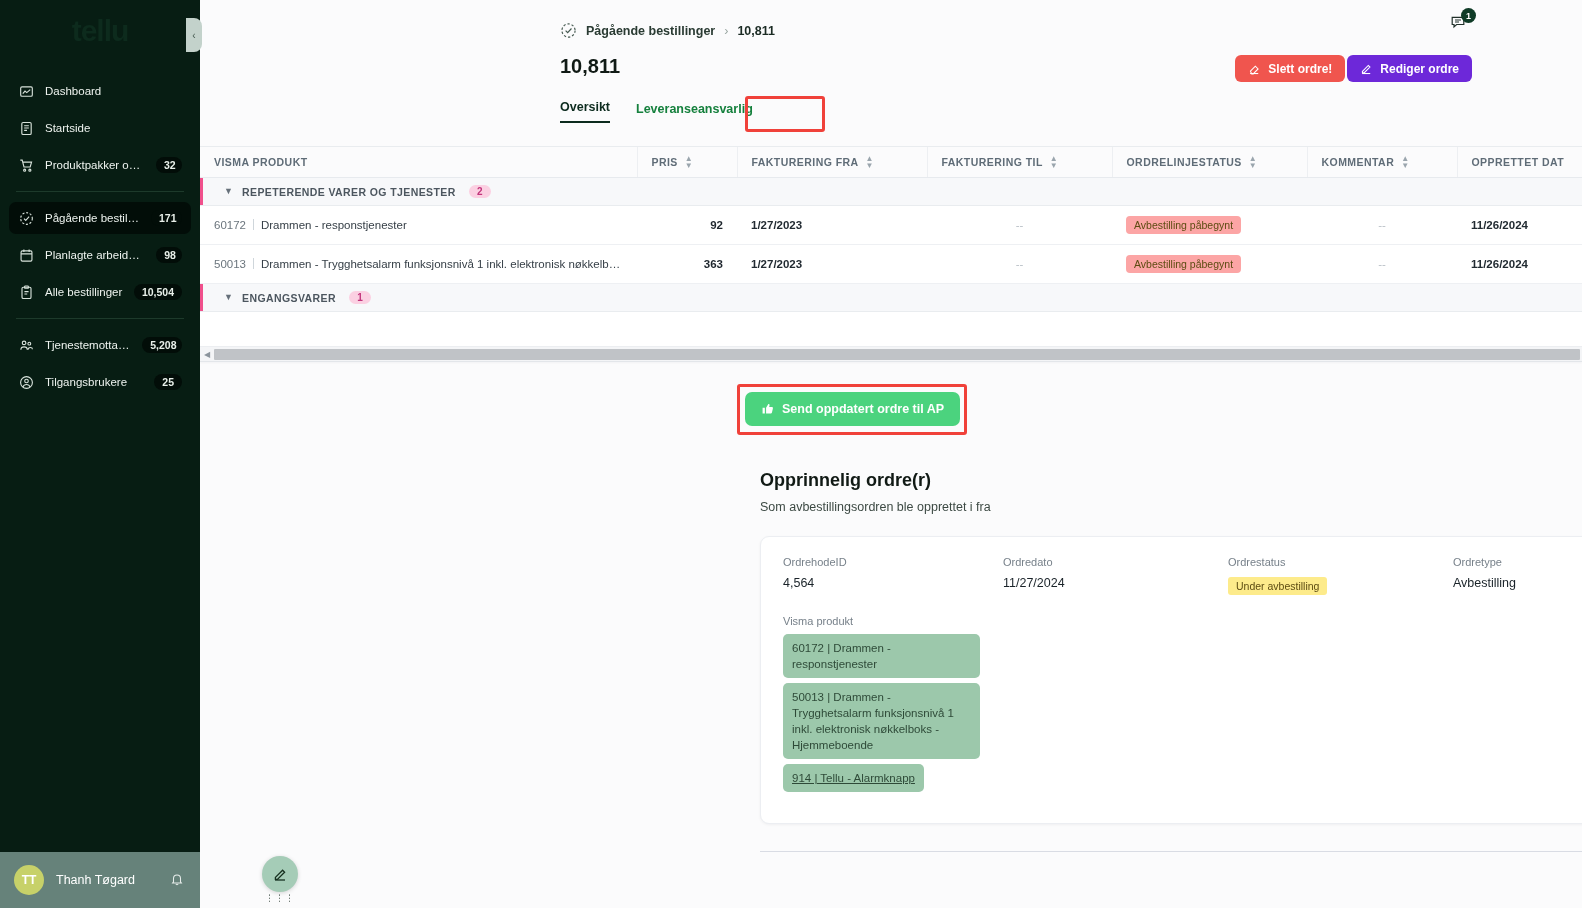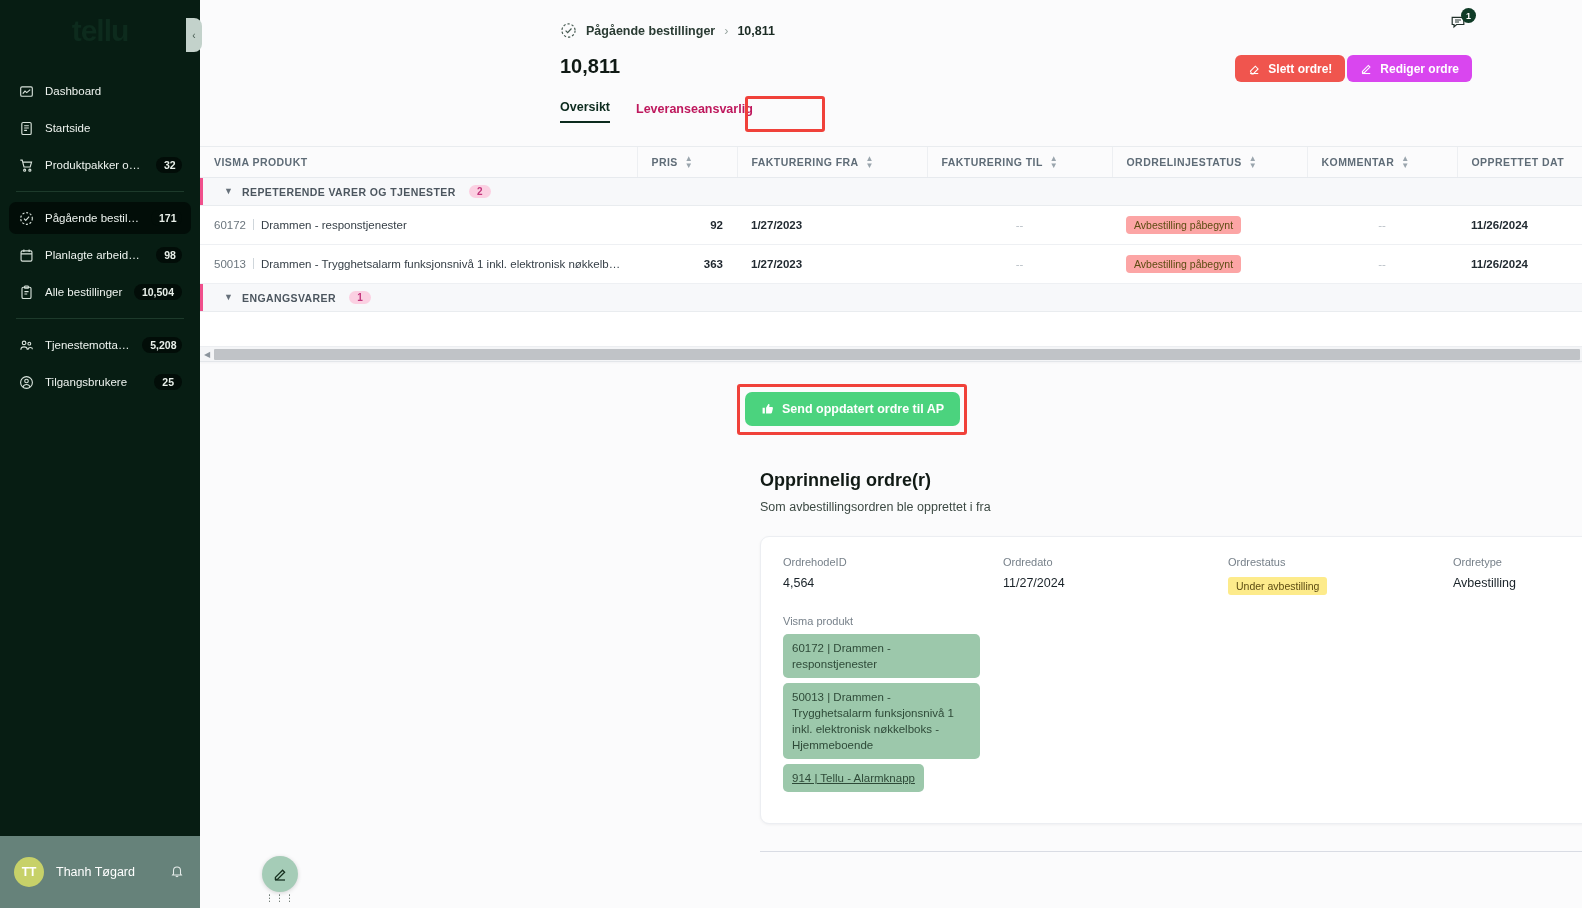--- a/index.html
+++ b/index.html
@@ -30,21 +30,21 @@
   .nav-item .ico { width:16px; height:16px; flex:0 0 16px; display:flex; align-items:center; justify-content:center; color:#d9e3dc;}
   .nav-item .ico svg { width:15px; height:15px; display:block; }
   .nav-label { flex:1 1 auto; white-space:nowrap; overflow:hidden; text-overflow:ellipsis; }
   .badge-pill {
     background:#020d08; color:#e8efe9; font-size:10.5px; font-weight:600;
     border-radius:10px; padding:2px 8px; min-width:24px; text-align:center;
   }
   .nav-sep { height:1px; background:#1d3a2b; margin:10px 16px; }
   .sidebar-spacer { flex:1 1 auto; }
   .user-bar {
-    height:72px; background:#66827a; display:flex; align-items:center; gap:12px;
+    height:56px; background:#66827a; display:flex; align-items:center; gap:12px;
     padding:0 14px; color:#fff;
   }
   .avatar {
     width:30px;height:30px;border-radius:50%;background:#c7d169;color:#fff;
     display:flex;align-items:center;justify-content:center;font-size:12px;font-weight:700;flex:0 0 30px;
   }
   .user-name { font-size:12.5px; flex:1 1 auto; }
   .bell { width:16px;height:16px;color:#e6ecea; }
   .bell svg{width:14px;height:14px;display:block;}
 
@@ -72,34 +72,34 @@
   }
 
   .top-actions { position:absolute; right:110px; top:55px; display:flex; gap:2px; }
   .btn {
     display:inline-flex; align-items:center; gap:7px; height:27px; padding:0 13px;
     border:none; border-radius:6px; font-size:12px; font-weight:600; cursor:pointer;
     font-family:"Liberation Sans", sans-serif; white-space:nowrap;
   }
   .btn svg { width:13px;height:13px;display:block; }
   .btn-danger { background:#f0554e; color:#fff; }
-  .btn-dark   { background:#d946ef; color:#fff; }
+  .btn-dark   { background:#6d28d9; color:#fff; }
 
   .chat-badge { position:absolute; right:110px; top:14px; width:22px; height:20px; }
   .chat-badge .bubble { width:18px;height:18px;color:#20302a; }
   .chat-badge .bubble svg{width:16px;height:16px;display:block;}
   .chat-badge .count {
     position:absolute; right:-4px; top:-6px; background:#0f3b27; color:#fff;
     font-size:9px; font-weight:700; border-radius:50%; width:15px;height:15px;
     display:flex;align-items:center;justify-content:center;
   }
 
   
   .tabs { position:absolute; left:360px; top:100px; display:flex; gap:26px; align-items:flex-end; }
-  .tab { font-size:12.5px; font-weight:600; color:#be185d; padding-bottom:7px; cursor:pointer; }
+  .tab { font-size:12.5px; font-weight:600; color:#15803d; padding-bottom:7px; cursor:pointer; }
   .tab.active { color:#0c2b1e; border-bottom:2.5px solid #0c2b1e; }
   .hl-box {
     position:absolute; border:3px solid #f0413a; border-radius:3px; pointer-events:none; z-index:30;
   }
   #hl-tab  { left:545px; top:96px;  width:80px; height:36px; }
   #hl-send { left:537px; top:384px; width:230px; height:51px; }
 
   
   .table-wrap {
     position:absolute; left:0px; top:146px; right:0; height:216px;

